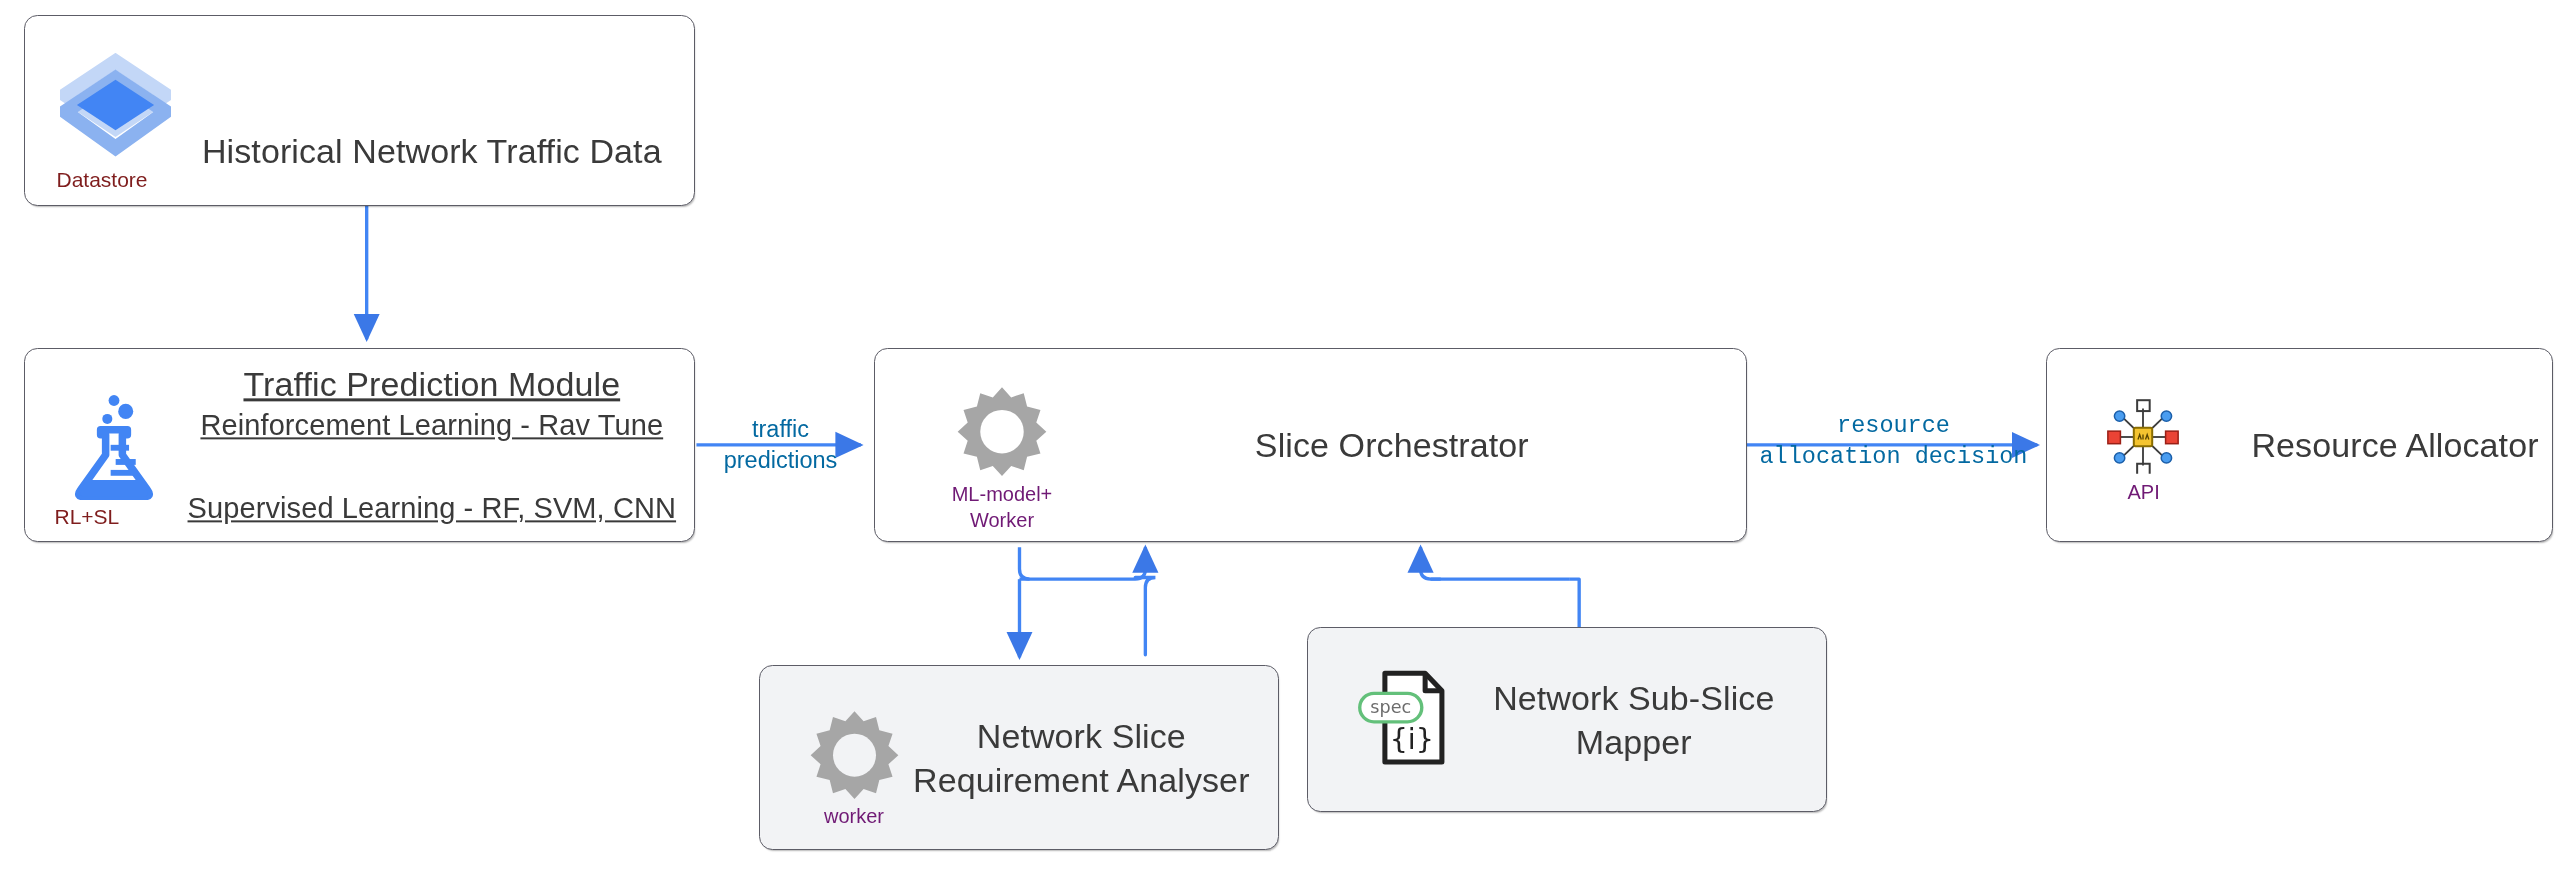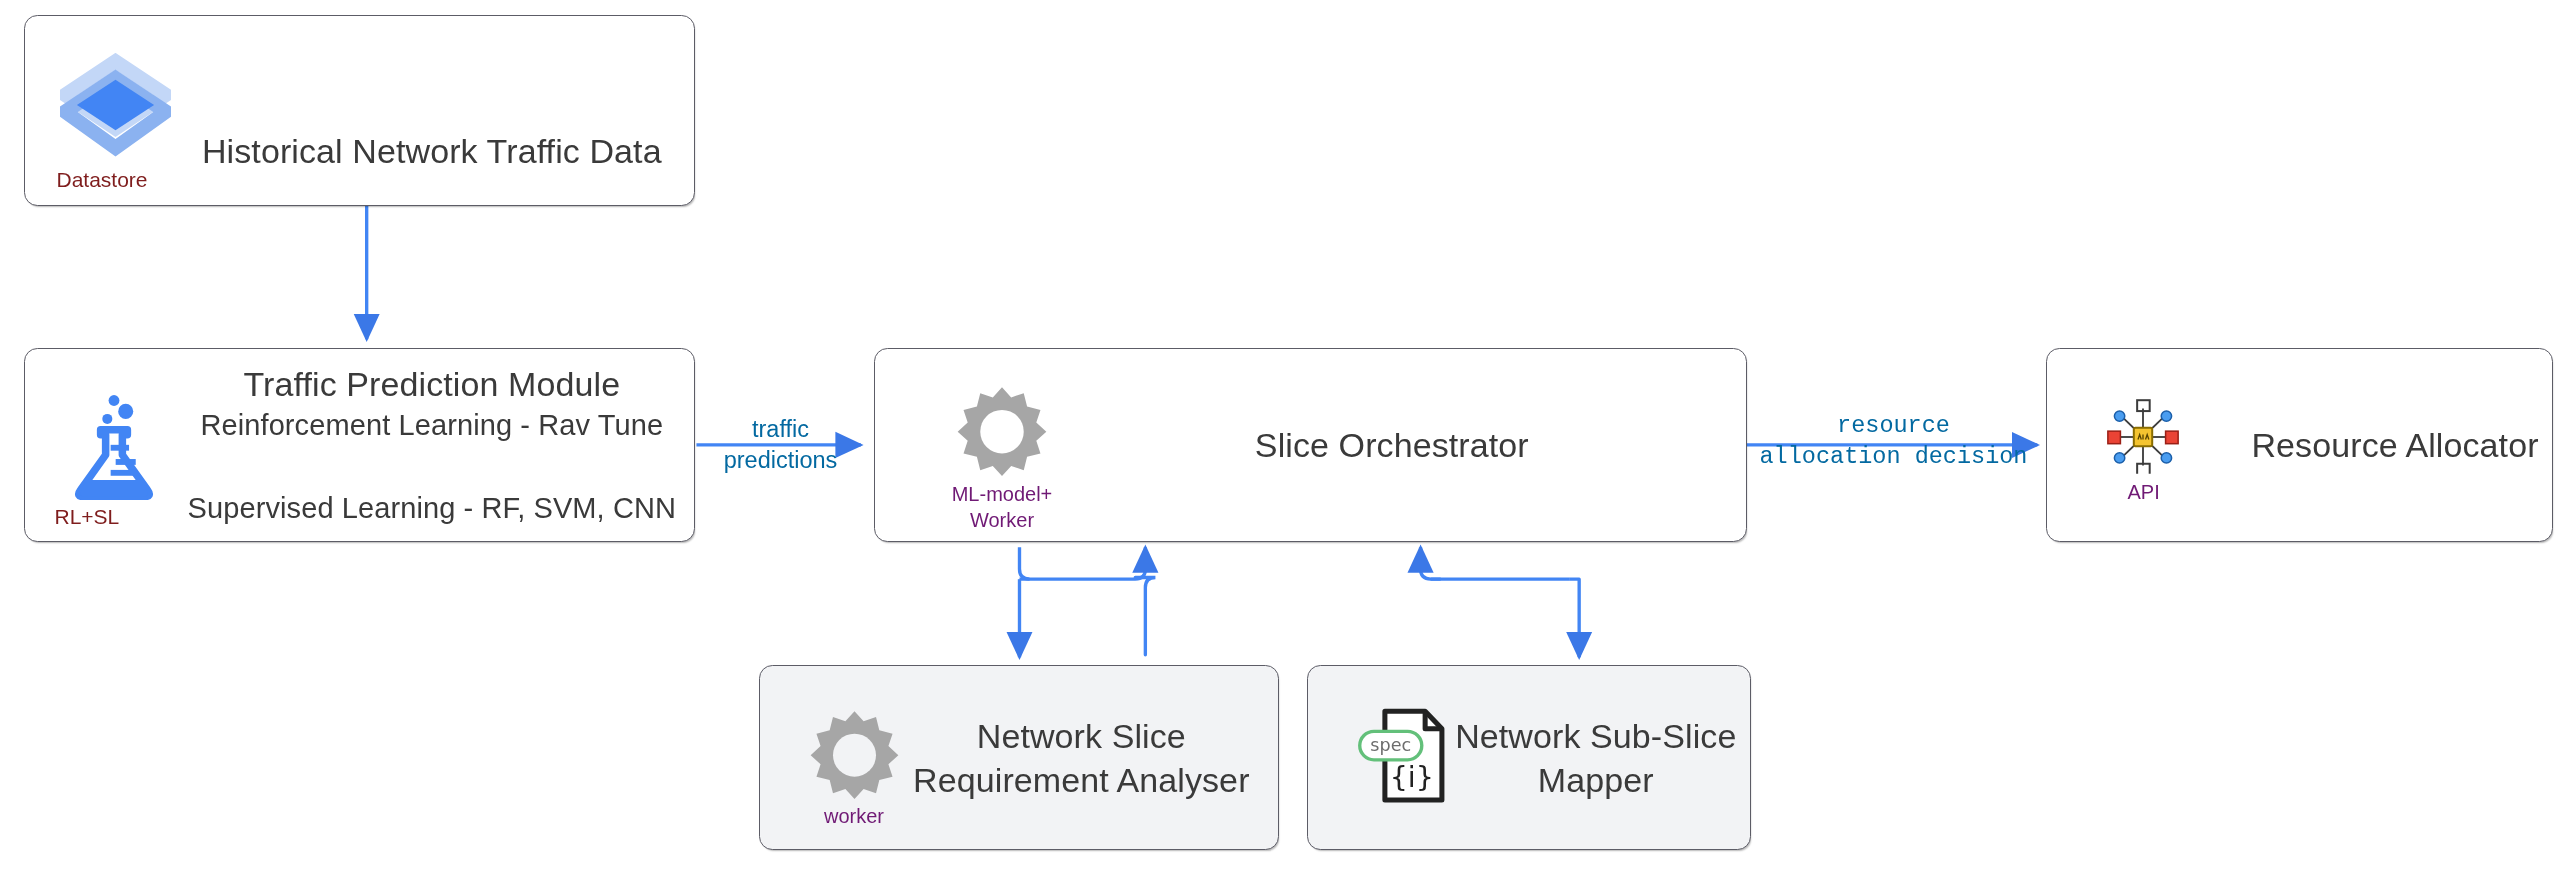--- a/index.html
+++ b/index.html
@@ -149,21 +149,21 @@
         <circle cx="56" cy="9" r="6.5" fill="#4285f4"></circle>
         <circle cx="70" cy="22" r="9" fill="#4285f4"></circle>
         <circle cx="48" cy="31" r="6" fill="#4285f4"></circle>
         <path d="M40,44 L40,50 L46,50 L46,74 L16,116 Q10,124 20,124 L92,124 Q102,124 96,116 L66,74 L66,50 L72,50 L72,44 Z" fill="none" stroke="#4285f4" stroke-width="9" stroke-linejoin="round"></path>
         <path d="M24,104 L88,104 Q102,124 92,124 L20,124 Q10,124 24,104 Z" fill="#4285f4"></path>
         <rect x="52" y="62" width="22" height="7" fill="#4285f4"></rect>
         <rect x="58" y="79" width="24" height="7" fill="#4285f4"></rect>
         <rect x="52" y="92" width="32" height="7" fill="#4285f4"></rect>
       </svg>
     </span>
-    <div class="node-title with-icon-left" style="top:50%; font-size:34px;">
+    <div class="node-title with-icon-left" style="top:50%; font-size:34px;text-decoration:underline;">
       <span>Traffic Prediction Module</span>
       <span class="sub">Reinforcement Learning - Rav Tune</span>
       <span class="sub">Supervised Learning - RF, SVM, CNN</span>
     </div>
     <div class="stencil-label" style="left:30px; bottom:11.7px;">RL+SL</div>
   </div>
 
   <div class="edge-label" style="left:701px; top:414px; width:159px;">traffic
 predictions</div>
 
@@ -216,21 +216,21 @@
       <svg width="91" height="91" viewBox="0 0 110 110" xmlns="http://www.w3.org/2000/svg">
         <path fill="#a6a6a6" d="M55,4 L66,16 L81,11 L85,27 L101,31 L96,46 L108,57 L96,68 L101,83 L85,87 L81,103 L66,98 L55,110 L44,98 L29,103 L25,87 L9,83 L14,68 L2,57 L14,46 L9,31 L25,27 L29,11 L44,16 Z"></path>
         <circle cx="55" cy="57" r="26" fill="#f2f3f5"></circle>
       </svg>
     </span>
     <div class="icon-caption" style="left:10px; top:138px;">worker</div>
     <div class="node-title" style="top:50%; font-size:34px; padding-left:138px;">Network Slice
 Requirement Analyser</div>
   </div>
 
-  <div class="node shaded" style="left:1307px; top:665px; width:444px; height:185px;">
+  <div class="node shaded" style="left:1307px; top:627px; width:520px; height:185px;">
     <span class="icon" style="left:40px; top:40px; width:109px; height:101px;">
       <svg width="109" height="101" viewBox="0 0 130 120" xmlns="http://www.w3.org/2000/svg">
         <path d="M44,6 L92,6 L112,27 L112,112 L44,112 Z" fill="#ffffff" stroke="#222222" stroke-width="6" stroke-linejoin="round"></path>
         <path d="M92,6 L92,27 L112,27" fill="none" stroke="#222222" stroke-width="6" stroke-linejoin="round"></path>
         <rect x="14" y="30" width="74" height="34" rx="17" fill="#ffffff" stroke="#63c07a" stroke-width="4"></rect>
         <text x="51" y="53" font-family="DejaVu Sans, sans-serif" font-size="21" fill="#6d6d6d" text-anchor="middle">spec</text>
         <text x="76" y="96" font-family="DejaVu Sans, sans-serif" font-size="34" fill="#222222" text-anchor="middle">{i}</text>
       </svg>
     </span>
     <div class="node-title" style="top:50%; font-size:34px; padding-left:147px;">Network Sub-Slice

